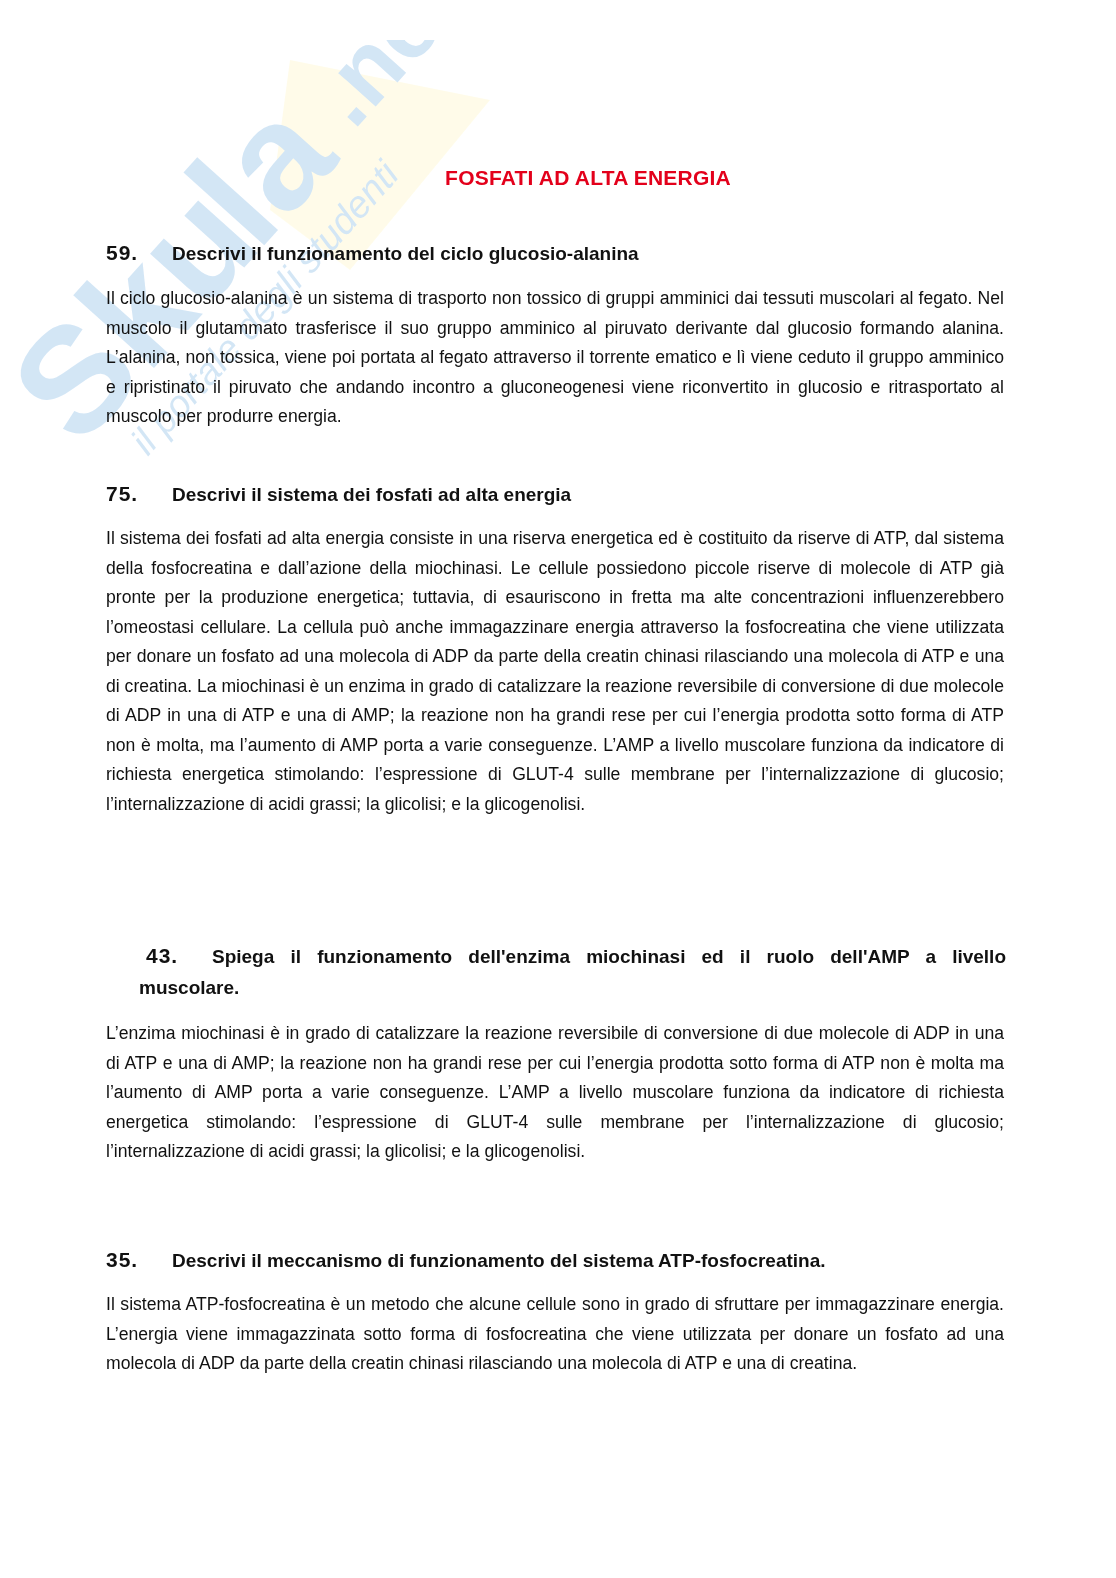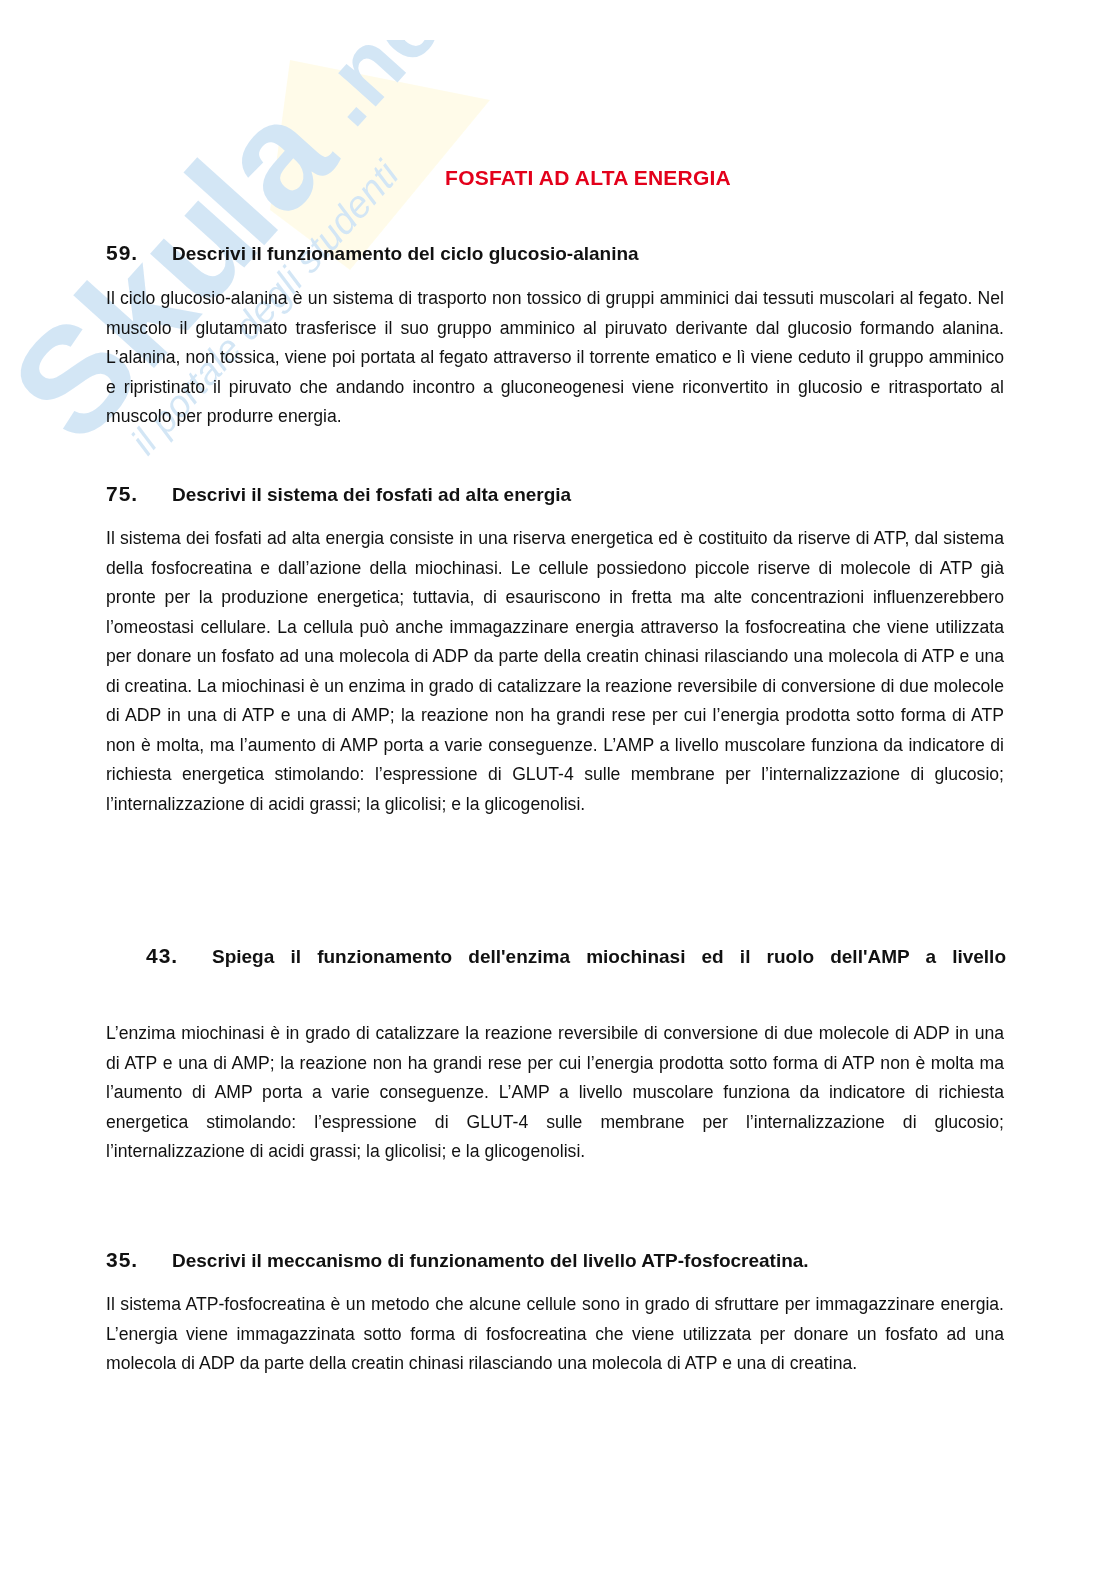--- a/index.html
+++ b/index.html
@@ -38,21 +38,24 @@
 
   <div class="q-heading" style="top:479px;">
     <span class="q-num">75.</span><span class="q-text">Descrivi il sistema dei fosfati ad alta energia</span>
   </div>
   <div class="para" style="top:524px;">Il sistema dei fosfati ad alta energia consiste in una riserva energetica ed è costituito da riserve di ATP, dal sistema della fosfocreatina e dall’azione della miochinasi. Le cellule possiedono piccole riserve di molecole di ATP già pronte per la produzione energetica; tuttavia, di esauriscono in fretta ma alte concentrazioni influenzerebbero l’omeostasi cellulare. La cellula può anche immagazzinare energia attraverso la fosfocreatina che viene utilizzata per donare un fosfato ad una molecola di ADP da parte della creatin chinasi rilasciando una molecola di ATP e una di creatina. La miochinasi è un enzima in grado di catalizzare la reazione reversibile di conversione di due molecole di ADP in una di ATP e una di AMP; la reazione non ha grandi rese per cui l’energia prodotta sotto forma di ATP non è molta, ma l’aumento di AMP porta a varie conseguenze. L’AMP a livello muscolare funziona da indicatore di richiesta energetica stimolando: l’espressione di GLUT-4 sulle membrane per l’internalizzazione di glucosio; l’internalizzazione di acidi grassi; la glicolisi; e la glicogenolisi.</div>
 
   <div class="q-heading" style="top:941px;">
     <div style="text-align:justify; text-align-last:justify;margin-left:40px;">
       <span class="q-num">43.</span><span class="q-text">Spiega il funzionamento dell'enzima miochinasi ed il ruolo dell'AMP a livello</span>
     </div>
+    <div style="padding-left:33px; margin-top:1px;">
+      <span class="q-text">muscolare.</span>
+    </div>
   </div>
   <div class="para" style="top:1019px;">L’enzima miochinasi è in grado di catalizzare la reazione reversibile di conversione di due molecole di ADP in una di ATP e una di AMP; la reazione non ha grandi rese per cui l’energia prodotta sotto forma di ATP non è molta ma l’aumento di AMP porta a varie conseguenze. L’AMP a livello muscolare funziona da indicatore di richiesta energetica stimolando: l’espressione di GLUT-4 sulle membrane per l’internalizzazione di glucosio; l’internalizzazione di acidi grassi; la glicolisi; e la glicogenolisi.</div>
 
   <div class="q-heading" style="top:1245px;">
-    <span class="q-num">35.</span><span class="q-text">Descrivi il meccanismo di funzionamento del livello ATP-fosfocreatina.</span>
+    <span class="q-num">35.</span><span class="q-text">Descrivi il meccanismo di funzionamento del sistema ATP-fosfocreatina.</span>
   </div>
   <div class="para" style="top:1290px;">Il sistema ATP-fosfocreatina è un metodo che alcune cellule sono in grado di sfruttare per immagazzinare energia. L’energia viene immagazzinata sotto forma di fosfocreatina che viene utilizzata per donare un fosfato ad una molecola di ADP da parte della creatin chinasi rilasciando una molecola di ATP e una di creatina.</div>
 
 </div>
 
 </body></html>

